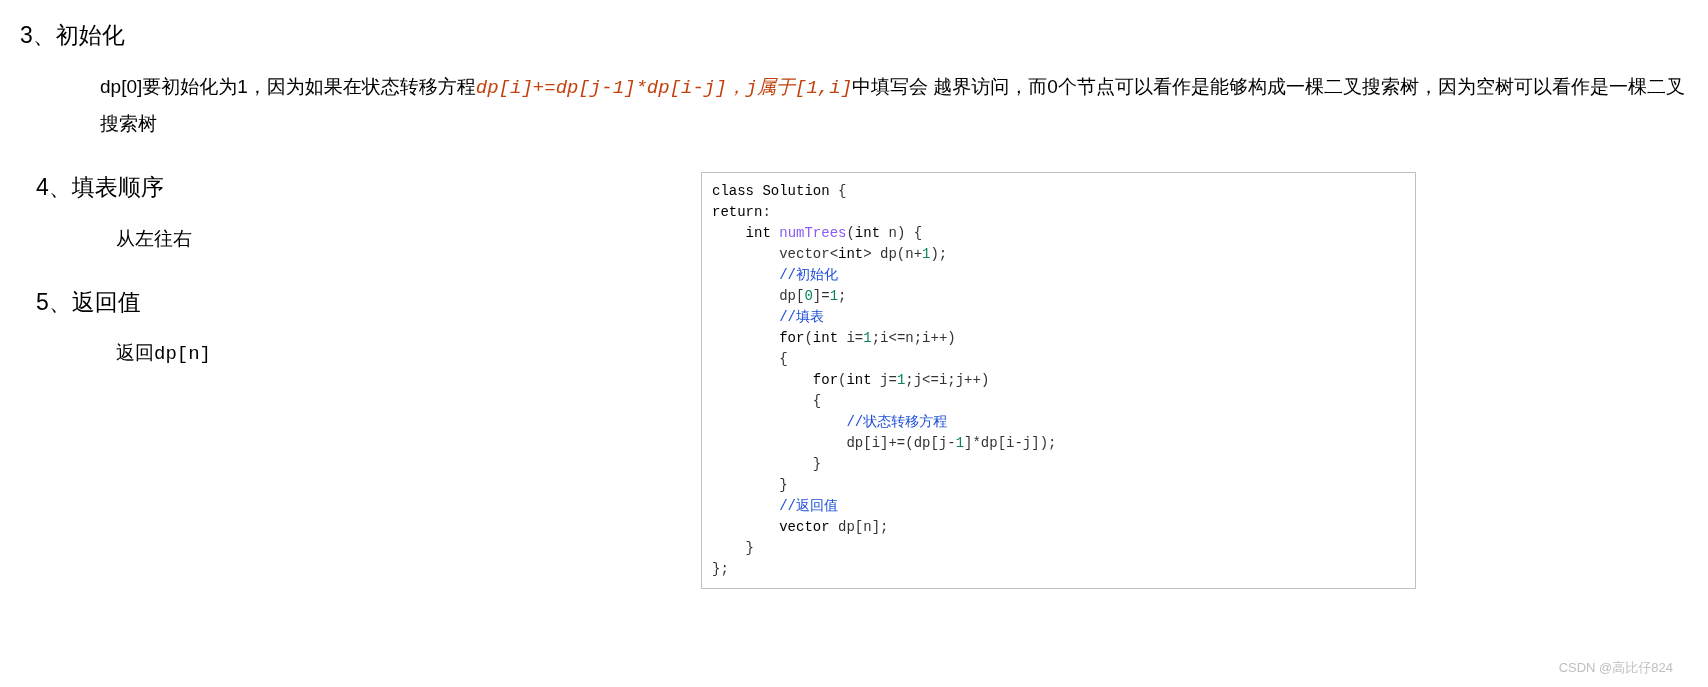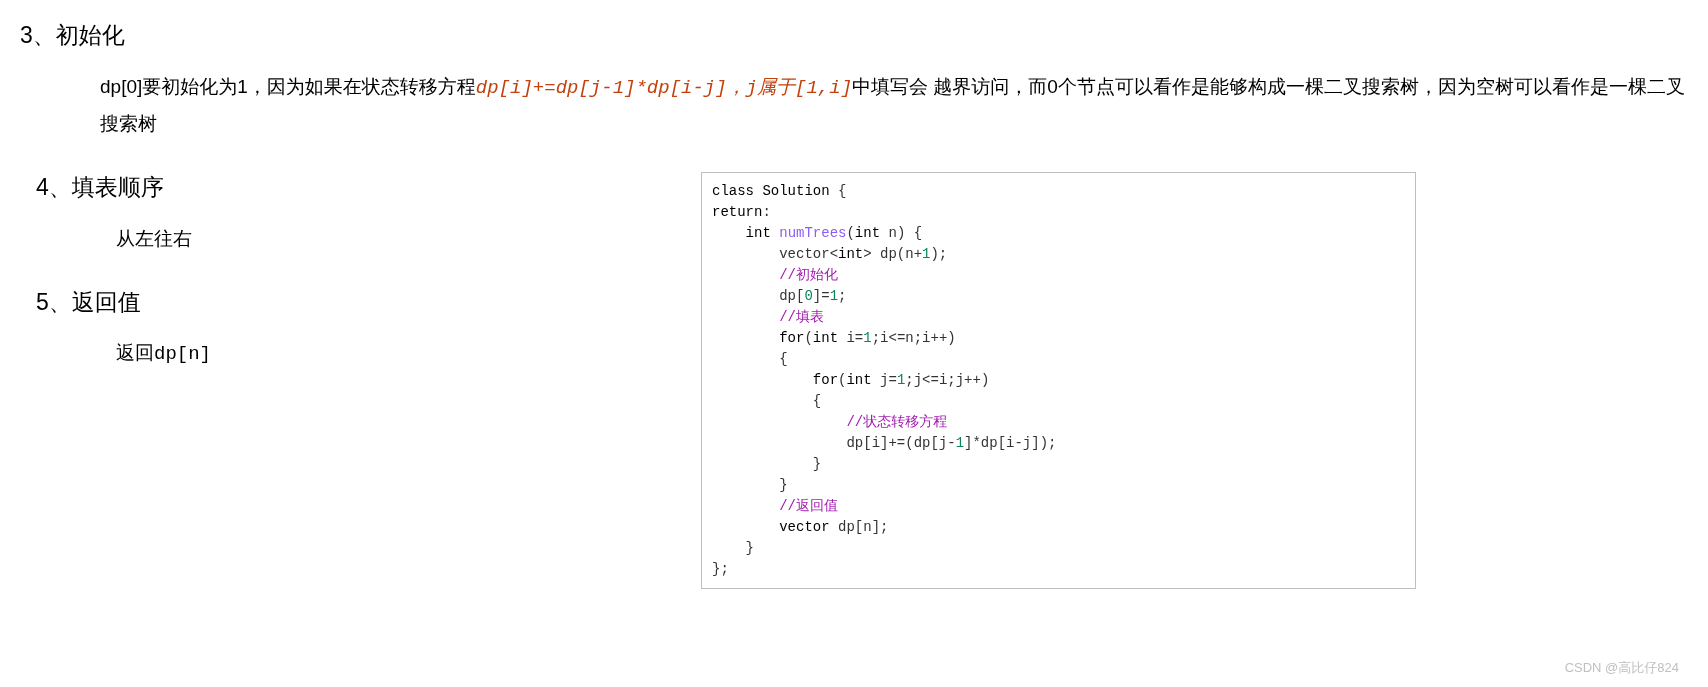--- a/index.html
+++ b/index.html
@@ -53,24 +53,24 @@
       font-size: 14px;
       line-height: 1.5;
       padding: 8px 10px;
       white-space: pre;
       color: #333;
     }
     .kw { color: #000000; text-align: center; }
     .cls { color: #000000; }
     .fn { color: #8b5cf6; }
     .num { color: #098658; }
-    .cmt { color: #a21caf; }
+    .cmt { color: #1d4ed8; }
     .watermark {
       position: absolute;
-      right: 29px;
+      right: 35px;
       bottom: 10px;
       color: rgba(128,128,128,0.5);
       font-size: 13px;
       font-family: sans-serif;
     }
   </style>
 </head>
 <body>
 
 <div class="left-block">

